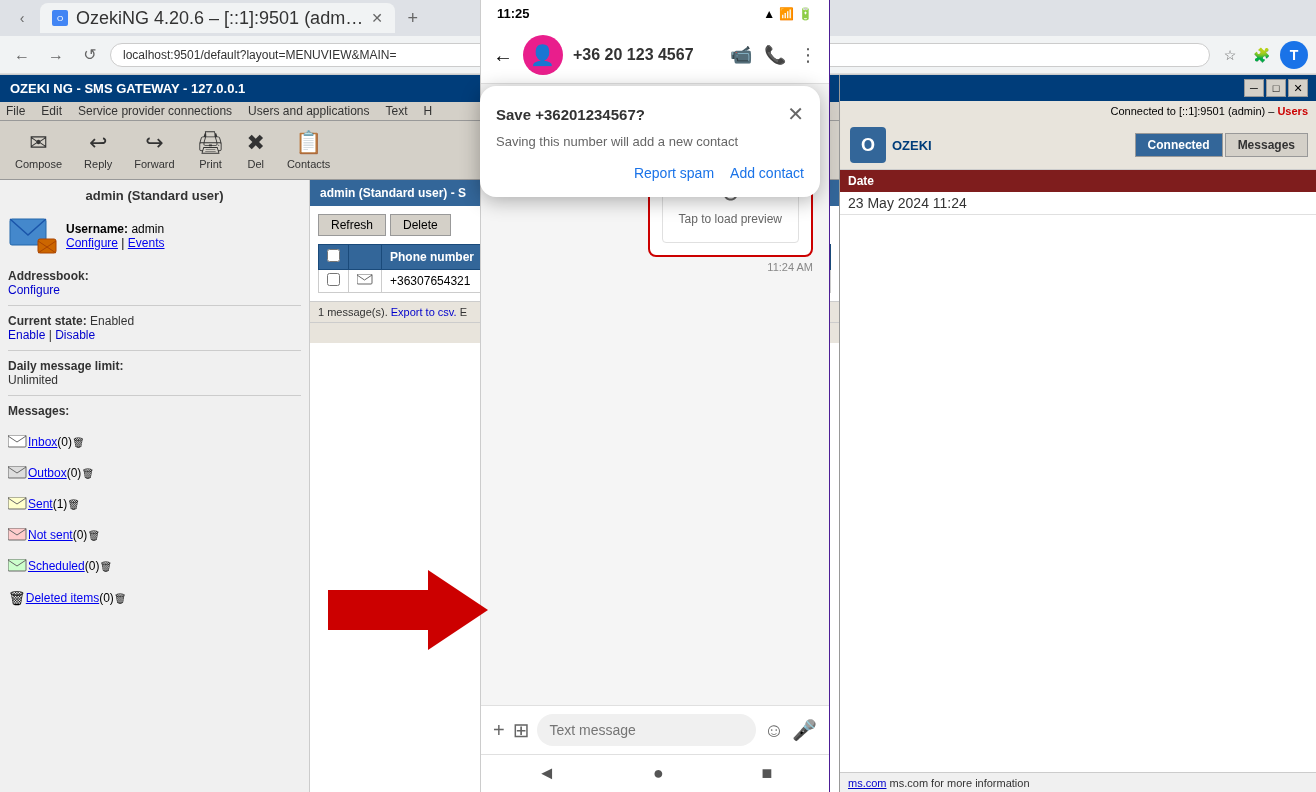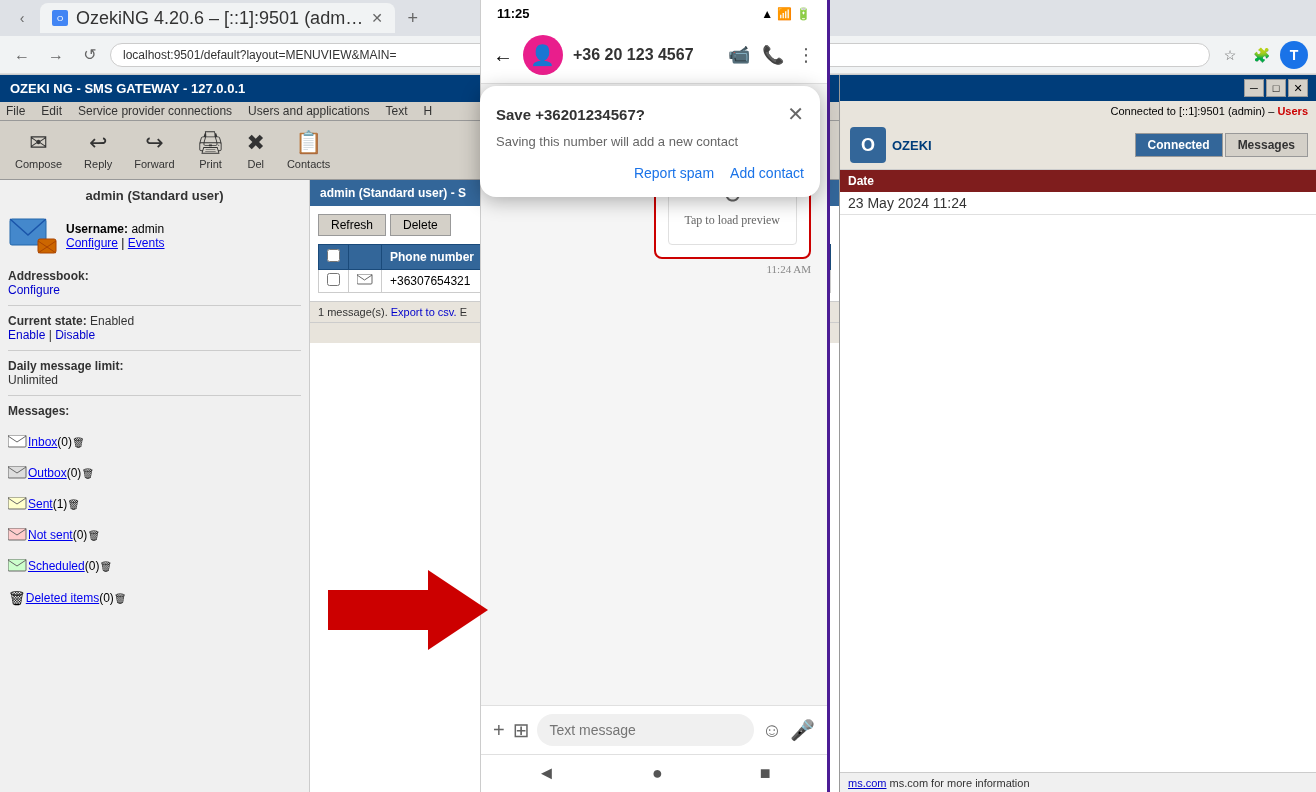--- a/index.html
+++ b/index.html
@@ -75,21 +75,21 @@
     .mgmt-table-header { display: flex; background: #7f1d1d; color: white; padding: 4px 8px; }
     .mgmt-col { font-size: 12px; font-weight: bold; }
     .mgmt-table-row { display: flex; padding: 3px 8px; border-bottom: 1px solid #e0e0e0; }
     .mgmt-cell { font-size: 14px; color: #333; }
     .mgmt-footer { padding: 4px 8px; font-size: 11px; color: #333; border-top: 1px solid #ccc; background: #f0f0f0; }
     .mgmt-footer a { color: #0000cc; }
     .connected-bar { padding: 4px 8px; background: #e8e4dc; font-size: 11px; display: flex; justify-content: flex-end; }
     .connected-bar a { color: #cc0000; text-decoration: none; font-weight: bold; }
 
     
-    .phone-overlay { position: absolute; top: 0; left: 480px; width: 350px; height: 792px; background: #f5f5f5; border-left: 1px solid #ccc; border-right: 3px solid #4c1d95; z-index: 50; display: flex; flex-direction: column; }
+    .phone-overlay { position: absolute; top: 0; left: 480px; width: 350px; height: 792px; background: #f5f5f5; border-left: 1px solid #ccc; border-right: 1px solid #4c1d95; z-index: 50; display: flex; flex-direction: column; }
     .phone-status-bar { background: white; padding: 6px 16px; display: flex; justify-content: space-between; align-items: center; font-size: 13px; font-weight: bold; }
     .status-icons { display: flex; align-items: center; gap: 4px; font-size: 12px; }
     .phone-top-bar { background: white; display: flex; align-items: center; padding: 8px 12px; gap: 10px; border-bottom: 1px solid #e0e0e0; }
     .phone-avatar { width: 40px; height: 40px; border-radius: 50%; background: #e91e8c; display: flex; align-items: center; justify-content: center; color: white; font-size: 20px; }
     .phone-number-display { flex: 1; font-size: 16px; font-weight: bold; color: #333; }
     .phone-action-icons { display: flex; gap: 12px; }
     .phone-action-icon { color: #555; font-size: 18px; cursor: pointer; }
 
     
     .save-contact-popup { position: absolute; top: 86px; left: 480px; width: 340px; background: white; border-radius: 16px; box-shadow: 0 4px 20px rgba(0,0,0,0.3); z-index: 100; padding: 16px; }
@@ -400,21 +400,21 @@
     <div class="phone-action-icons">
       <span class="phone-action-icon">📹</span>
       <span class="phone-action-icon">📞</span>
       <span class="phone-action-icon">⋮</span>
     </div>
   </div>
 
   <div class="phone-chat">
     <div class="chat-time">11:24 AM</div>
 
-    <div style="align-self:flex-end;margin-bottom:4px;font-family:Liberation Serif, serif;">
+    <div style="align-self:flex-end;margin-bottom:4px;">
       <div class="chat-url-card">
         <a href="#" class="chat-url-link">https://ozekisms.com/</a>
         <div class="chat-preview">
           <span class="preview-icon">↻</span>
           <span class="preview-text">Tap to load preview</span>
         </div>
       </div>
       <div class="chat-time-small">11:24 AM</div>
     </div>
   </div>

